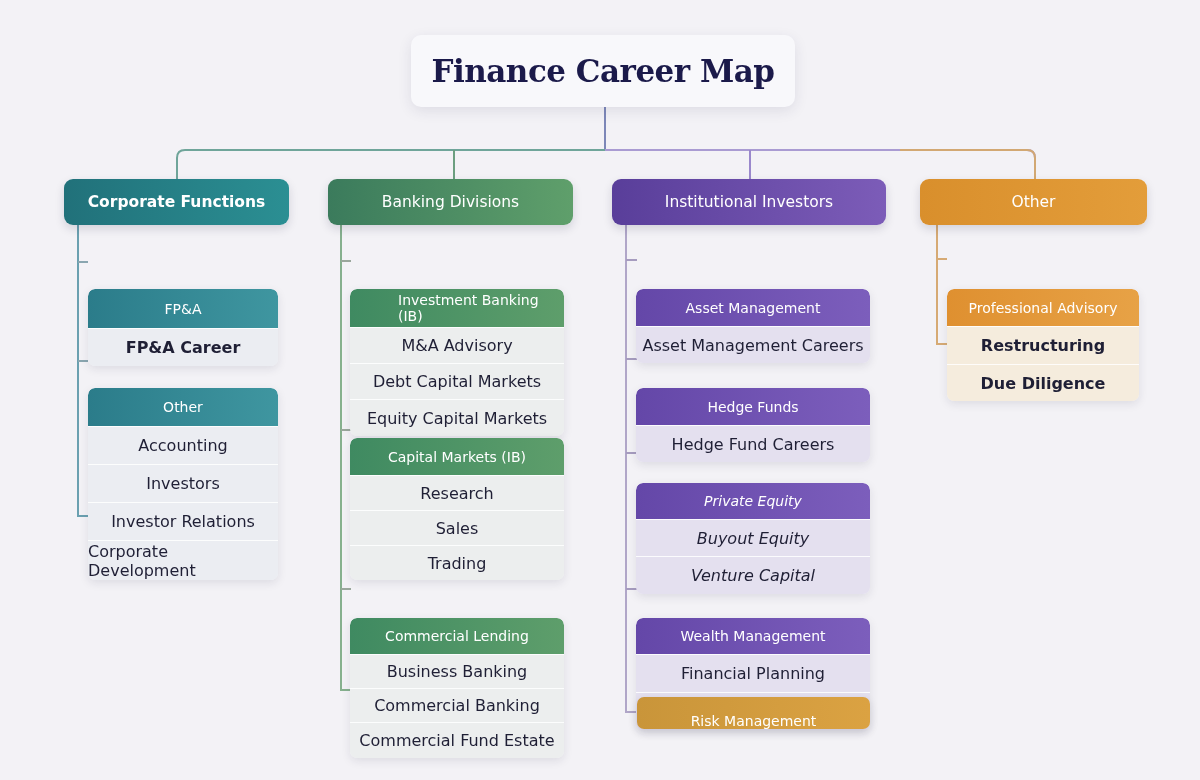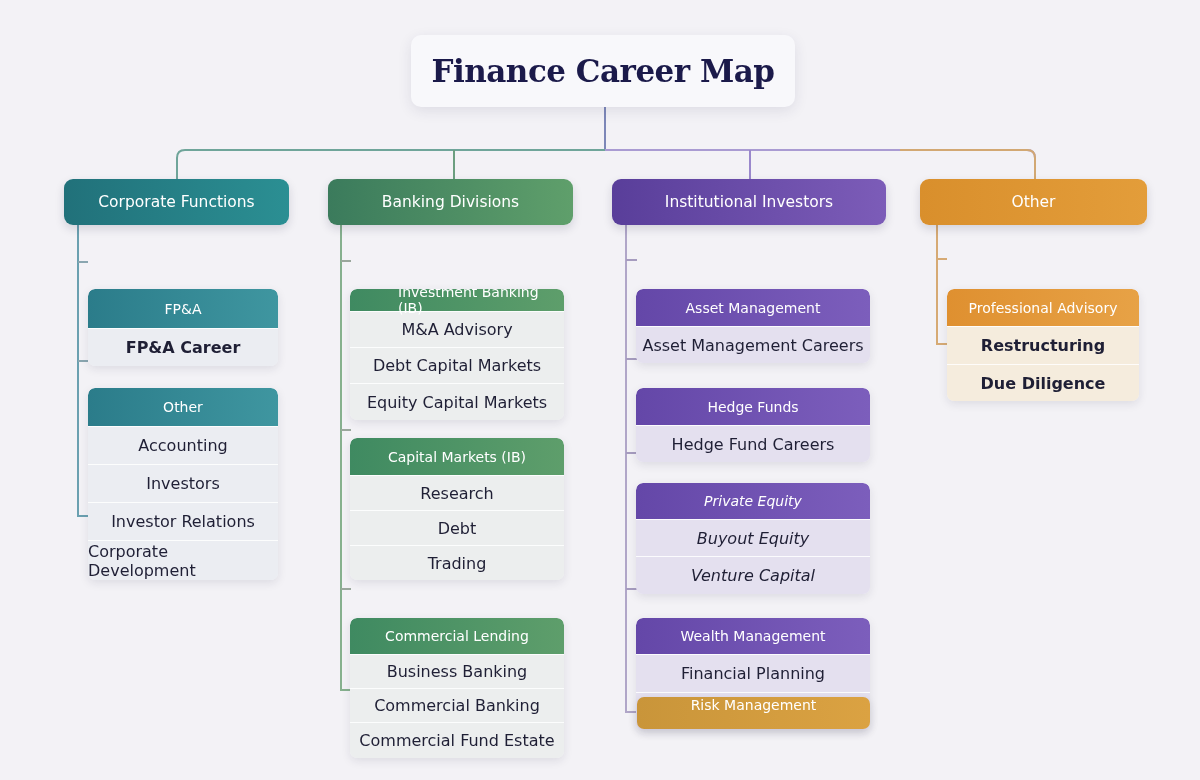--- a/index.html
+++ b/index.html
@@ -21,21 +21,21 @@
     color: #1b1a4a; letter-spacing: -0.5px;
   }
   svg.lines { position: absolute; left: 0; top: 0; width: 1200px; height: 780px; pointer-events: none; }
 
   .cat {
     position: absolute; height: 46px; border-radius: 9px;
     display: flex; align-items: center; justify-content: center;
     color: #ffffff; font-size: 15.5px; font-weight: normal;
     box-shadow: 0 4px 10px rgba(30,30,60,0.15);
   }
-  .cat.teal   { background: linear-gradient(90deg,#21717a,#2b8f93); }
+  .cat.teal   { background: linear-gradient(90deg,#21717a,#2b8f93); font-weight: bold; }
   .cat.green  { background: linear-gradient(90deg,#3b7b5c,#5f9f6b); }
   .cat.purple { background: linear-gradient(90deg,#593e9a,#7c5cb8); }
   .cat.orange { background: linear-gradient(90deg,#d98f2c,#e39d3a); }
 
   .card {
     position: absolute; border-radius: 7px; overflow: hidden;
     box-shadow: 0 3px 10px rgba(30,30,60,0.10);
     margin-top: 48px;
   }
   .card .hd {
@@ -56,21 +56,21 @@
   .purple-c .hd { background: linear-gradient(90deg,#6447a8,#7c5ebc); }
   .purple-c .row { background: #e4e0ef; text-align: right; }
   .orange-c .hd { background: linear-gradient(90deg,#df9030,#e7a246); text-align: center; }
   .orange-c .row { background: #f5ecdd; }
   .bold .row { font-weight: bold; }
 
   .risk {
     position: absolute; left: 637px; top: 697px; width: 233px; height: 32px;
     background: linear-gradient(90deg,#c9953a,#dba242);
     border-radius: 7px; color: #fff; font-size: 14px;
-    display: flex; align-items: flex-start; justify-content: center;
+    display: flex; align-items: flex-end; justify-content: center;
     box-shadow: 0 3px 8px rgba(30,30,60,0.14);
   }
 </style>
 </head>
 <body>
 
 <svg class="lines" viewBox="0 0 1200 780">
 
   <line x1="605" y1="107" x2="605" y2="150" stroke="#7d87b8" stroke-width="2"></line>
 
@@ -129,29 +129,29 @@
 </div>
 <div class="card teal-c" style="left:88px;top:340px;width:190px;">
   <div class="hd" style="height:38px;">Other</div>
   <div class="row" style="height:38px;">Accounting</div>
   <div class="row" style="height:38px;">Investors</div>
   <div class="row" style="height:38px;">Investor Relations</div>
   <div class="row" style="height:40px;">Corporate Development</div>
 </div>
 
 <div class="card green-c" style="left:350px;top:241px;width:214px;">
-  <div class="hd" style="height:22px;padding-left:48px;">Investment Banking (IB)</div>
+  <div class="hd" style="height:38px;padding-left:48px;">Investment Banking (IB)</div>
   <div class="row" style="height:36px;">M&amp;A Advisory</div>
   <div class="row" style="height:36px;">Debt Capital Markets</div>
   <div class="row" style="height:37px;">Equity Capital Markets</div>
 </div>
 <div class="card green-c" style="left:350px;top:390px;width:214px;">
   <div class="hd" style="height:37px;">Capital Markets (IB)</div>
   <div class="row" style="height:35px;">Research</div>
-  <div class="row" style="height:35px;">Debt</div>
+  <div class="row" style="height:35px;">Sales</div>
   <div class="row" style="height:35px;">Trading</div>
 </div>
 <div class="card green-c" style="left:350px;top:570px;width:214px;">
   <div class="hd" style="height:36px;">Commercial Lending</div>
   <div class="row" style="height:34px;">Business Banking</div>
   <div class="row" style="height:34px;">Commercial Banking</div>
   <div class="row" style="height:36px;">Commercial Fund Estate</div>
 </div>
 
 <div class="card purple-c" style="left:636px;top:241px;width:234px;">

